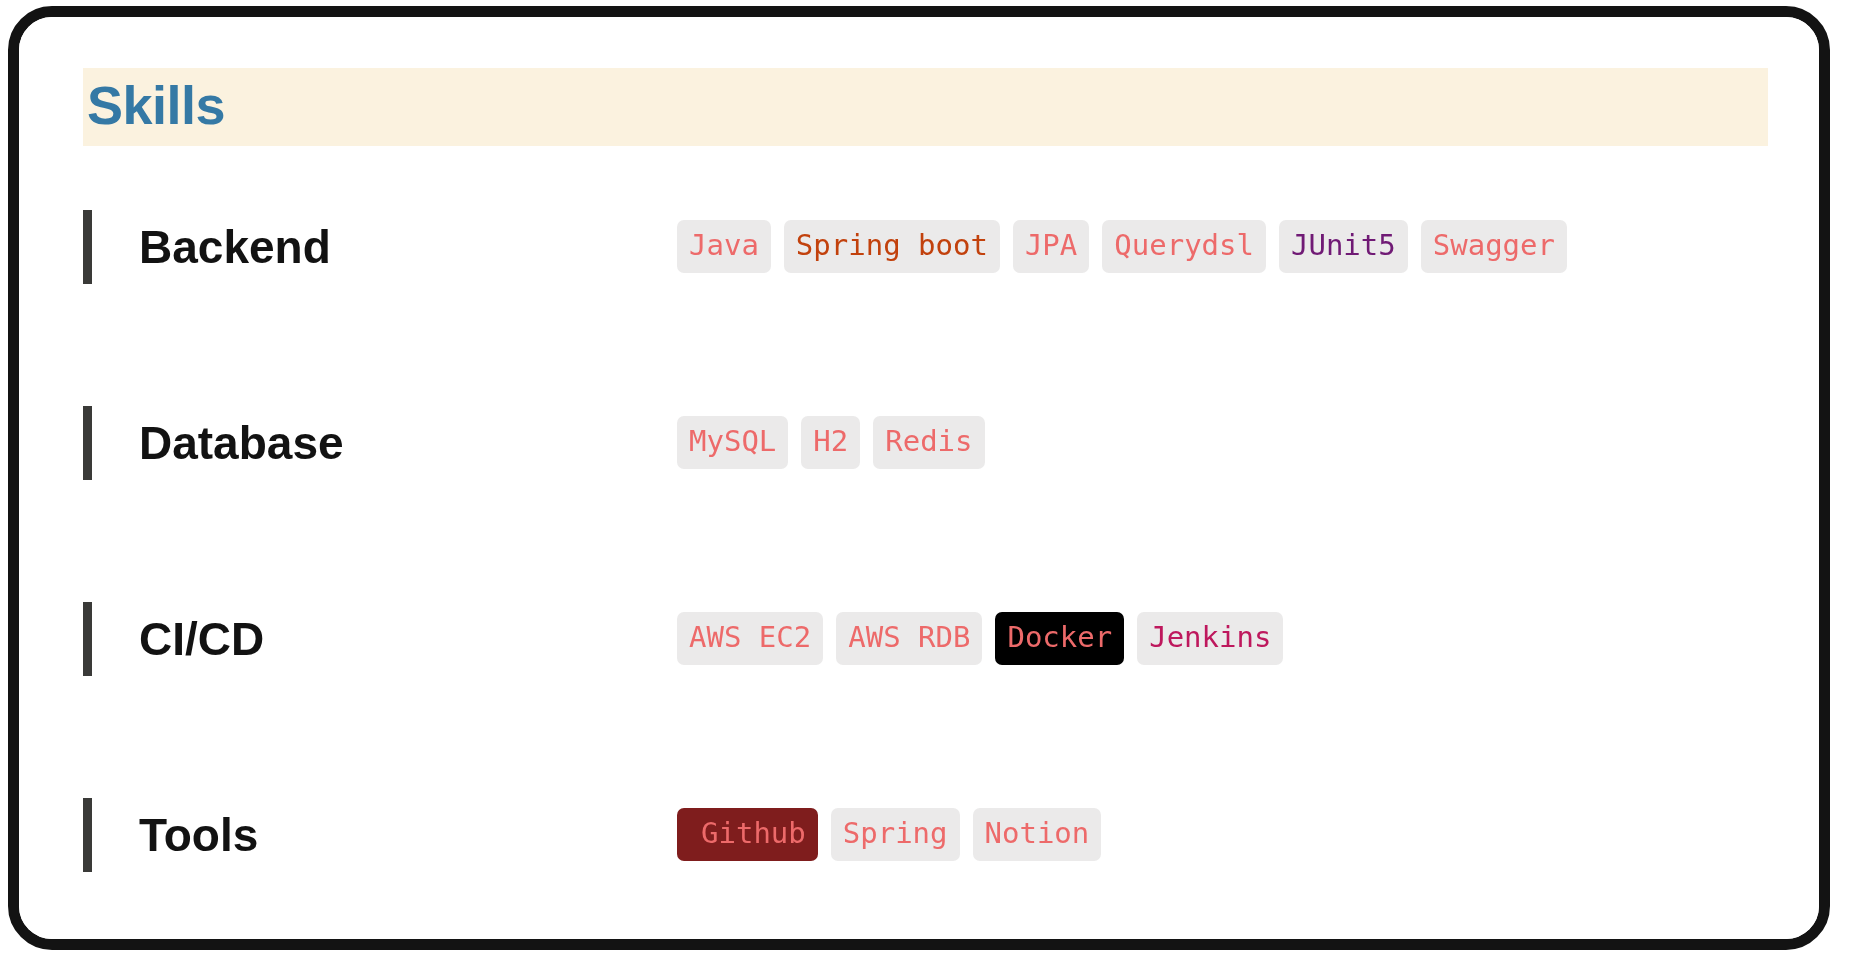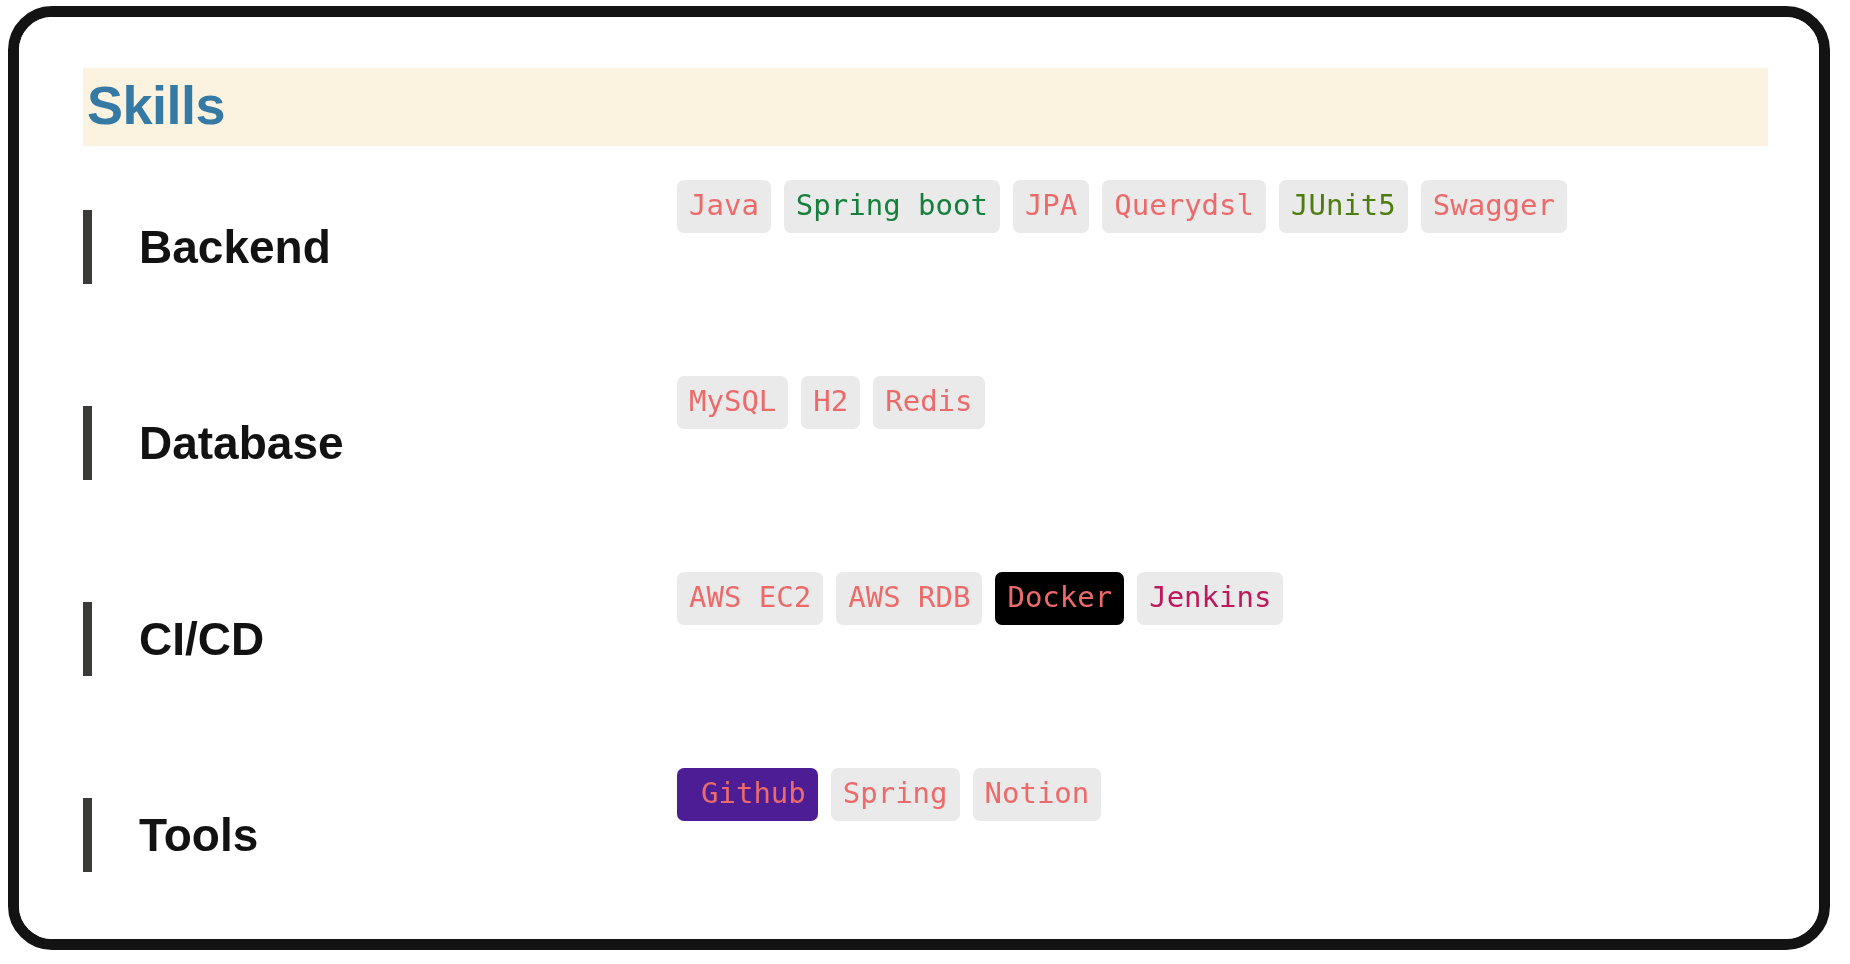--- a/index.html
+++ b/index.html
@@ -98,44 +98,45 @@
   }
   .skill-tag {
     background: #ebeaea;
     color: #ED6A6A;
     font-family: "DejaVu Sans Mono", monospace;
     font-size: 29px;
     line-height: 1;
     padding: 11px 12px 13px 12px;
     border-radius: 7px;
     white-space: pre;
+    margin-top: 40px;
   }
 </style>
 </head>
 <body>
 
 <div id="device-frame">
   <div id="card-body">
 
     <div id="skills-heading-band" style="background: rgb(251, 242, 223);">
       <span id="skills-heading-text" style="color: rgb(53, 121, 165);">Skills</span>
     </div>
 
     <div id="skill-rows">
         <div class="skill-row" style="top: 163px;">
           <div class="skill-row-label-wrap">
             <div class="skill-accent-bar" style="background: rgb(58, 58, 56);"></div>
             <div class="skill-label">Backend</div>
           </div>
           <div class="skill-tags">
             <span class="skill-tag" style="background: rgb(235, 234, 234); color: rgb(237, 106, 106);">Java</span>
-            <span class="skill-tag" style="background: rgb(235, 234, 234); color: #15803d;">Spring boot</span>
+            <span class="skill-tag" style="background: rgb(235, 234, 234); color: #c2410c;">Spring boot</span>
             <span class="skill-tag" style="background: rgb(235, 234, 234); color: rgb(237, 106, 106);">JPA</span>
             <span class="skill-tag" style="background: rgb(235, 234, 234); color: rgb(237, 106, 106);">Querydsl</span>
-            <span class="skill-tag" style="background: rgb(235, 234, 234); color: #4d7c0f;">JUnit5</span>
+            <span class="skill-tag" style="background: rgb(235, 234, 234); color: #701a75;">JUnit5</span>
             <span class="skill-tag" style="background: rgb(235, 234, 234); color: rgb(237, 106, 106);">Swagger</span>
           </div>
         </div>
         <div class="skill-row" style="top: 359px;">
           <div class="skill-row-label-wrap">
             <div class="skill-accent-bar" style="background: rgb(58, 58, 56);"></div>
             <div class="skill-label">Database</div>
           </div>
           <div class="skill-tags">
             <span class="skill-tag" style="background: rgb(235, 234, 234); color: rgb(237, 106, 106);">MySQL</span>
@@ -154,21 +155,21 @@
             <span class="skill-tag" style="background: #000000; color: rgb(237, 106, 106);">Docker</span>
             <span class="skill-tag" style="background: rgb(235, 234, 234); color: #be185d;">Jenkins</span>
           </div>
         </div>
         <div class="skill-row" style="top: 751px;">
           <div class="skill-row-label-wrap">
             <div class="skill-accent-bar" style="background: rgb(58, 58, 56);"></div>
             <div class="skill-label">Tools</div>
           </div>
           <div class="skill-tags">
-            <span class="skill-tag" style="background: #4c1d95; color: rgb(237, 106, 106); padding-left: 24px;">Github</span>
+            <span class="skill-tag" style="background: #7f1d1d; color: rgb(237, 106, 106); padding-left: 24px;">Github</span>
             <span class="skill-tag" style="background: rgb(235, 234, 234); color: rgb(237, 106, 106);">Spring</span>
             <span class="skill-tag" style="background: rgb(235, 234, 234); color: rgb(237, 106, 106);">Notion</span>
           </div>
         </div>
       </div>
 
   </div>
 </div>
 
 </body></html>

